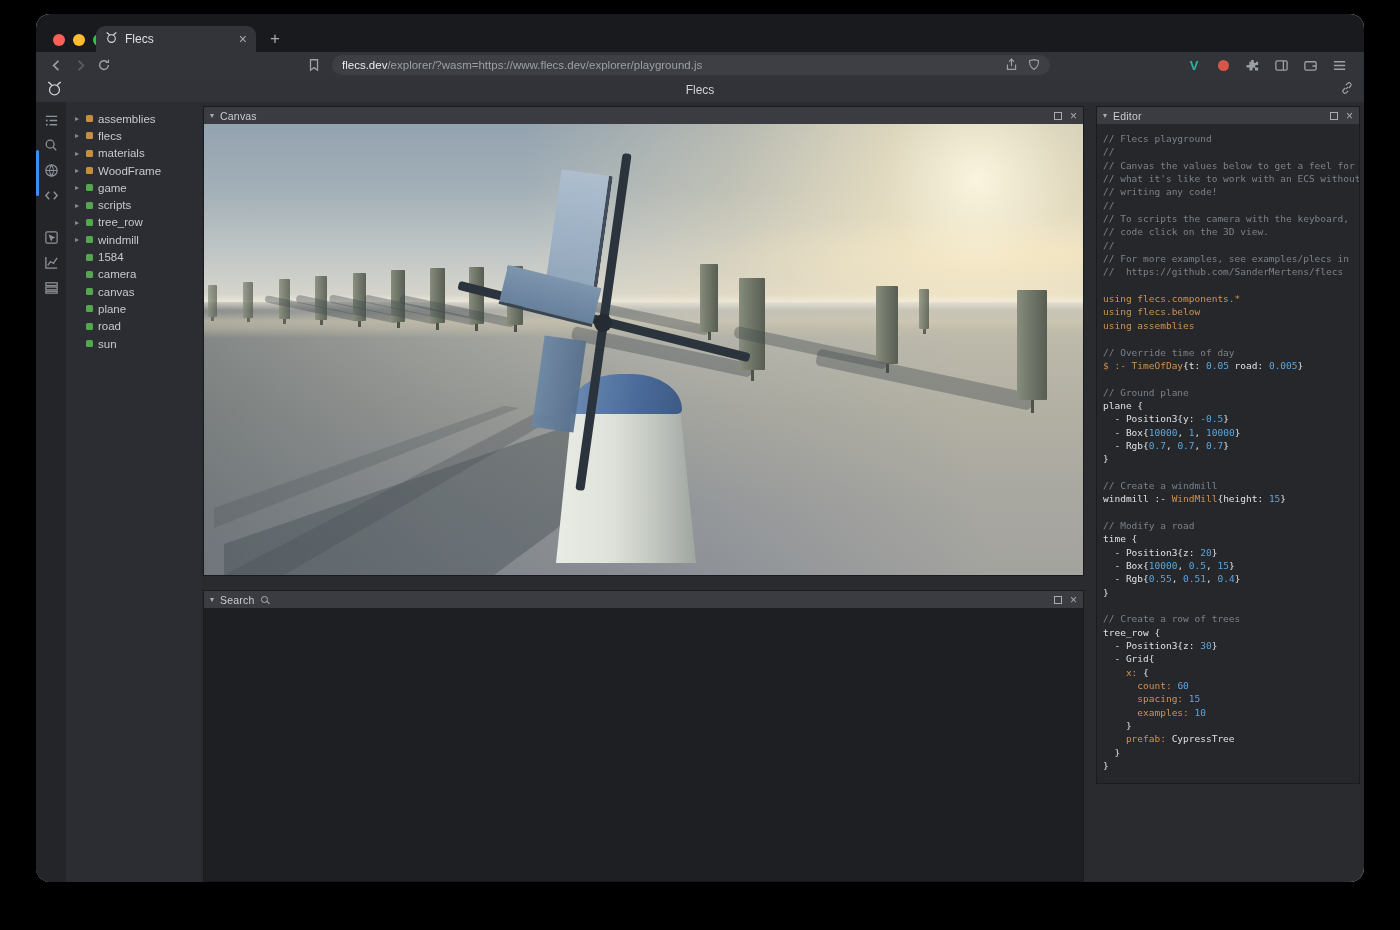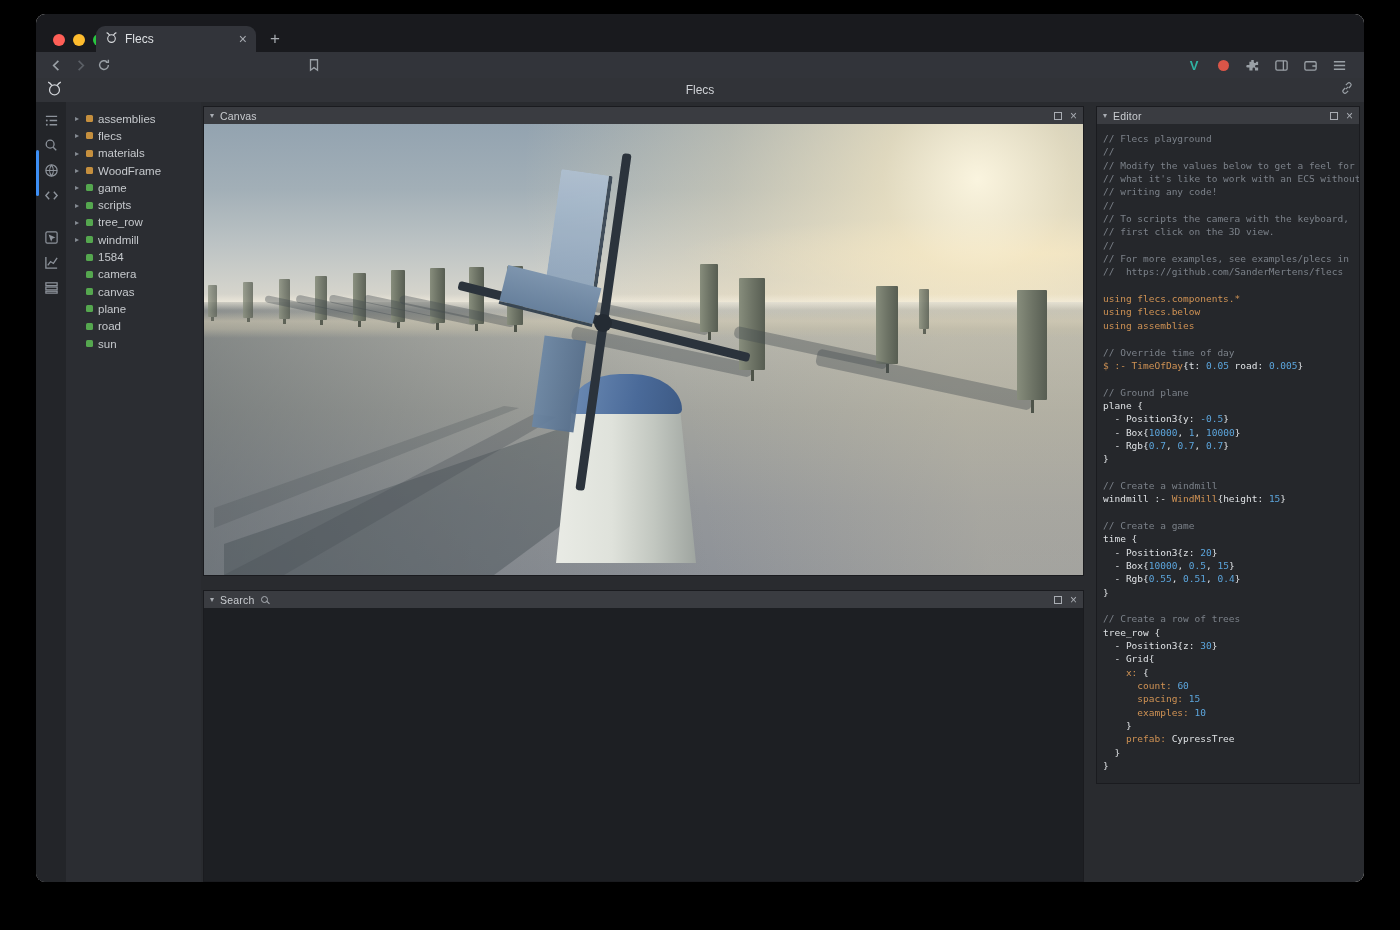--- a/index.html
+++ b/index.html
@@ -1,20 +1,20 @@
 <!DOCTYPE html>
 <html><head>
 <meta charset="utf-8">
 <style>
   * { box-sizing: border-box; margin: 0; padding: 0; }
   html,body { width:1400px; height:930px; background:#000; overflow:hidden;
     font-family:"Liberation Sans", sans-serif; }
 
   .window { position:absolute; left:36px; top:14px; width:1328px; height:868px;
-    background:#ffffff; border-radius:9px; overflow:hidden; display:flex; flex-direction:column; }
+    background:#ffffff; border-radius:14px; overflow:hidden; display:flex; flex-direction:column; }
 
   
   .tabstrip { height:38px; background:#191a1e; position:relative; flex:0 0 auto; }
   .traffic { position:absolute; left:17px; top:20px; display:flex; gap:8px; }
   .traffic span { width:12px; height:12px; border-radius:50%; display:block; }
   .tab { position:absolute; left:60px; top:12px; width:160px; height:26px; background:#32343a;
     border-radius:9px 9px 0 0; display:flex; align-items:center; gap:7px; padding:0 9px;
     color:#dde0e3; font-size:12px; }
   .tab .close { margin-left:auto; color:#a7abb1; font-size:14px; line-height:1; cursor:default; }
   .newtab { position:absolute; left:228px; top:14px; color:#a7abb1; font-size:17px; width:22px; height:22px;
@@ -123,20 +123,37 @@
       <svg width="14" height="14" viewBox="0 0 16 16" fill="none" stroke="#9aa0a6" stroke-width="1.6">
         <path d="M13 8a5 5 0 1 1-1.5-3.5"></path>
           <path d="M13 2v3h-3" stroke-linejoin="round"></path>
       </svg>
     </span>
     <span class="navic bookmark-ic">
       <svg width="14" height="14" viewBox="0 0 16 16" fill="none" stroke="#9aa0a6" stroke-width="1.5">
           <path d="M4 2h8v12l-4-3-4 3z"></path>
         </svg>
     </span>
+    <div class="urlbar">
+      <span class="dom">flecs.dev</span>
+        <span class="rest">/explorer/?wasm=https://www.flecs.dev/explorer/playground.js</span>
+      <span class="rspace">
+        <span>
+          <svg width="13" height="13" viewBox="0 0 16 16" fill="none" stroke="#9aa0a6" stroke-width="1.5">
+            <path d="M8 10V2M5 4.5 8 1.5l3 3"></path>
+              <path d="M3 8v6h10V8"></path>
+          </svg>
+        </span>
+        <span>
+          <svg width="12" height="13" viewBox="0 0 16 16" fill="none" stroke="#9aa0a6" stroke-width="1.5">
+              <path d="M8 1.5 14 3c0 6-2 9.5-6 11.5C4 12.5 2 9 2 3z"></path>
+            </svg>
+        </span>
+      </span>
+    </div>
     <div class="tool-right">
       <span class="ic vimium-v">V</span>
       <span class="ic">
           <span class="red-dot"></span>
         </span>
       <span class="ic">
         <svg width="15" height="15" viewBox="0 0 24 24" fill="#9aa0a6">
             <path d="M10 3h4v3a2 2 0 0 0 4 0h3v5h-3a2 2 0 0 0 0 4h3v5h-5v-3a2 2 0 0 0-4 0v3H7v-5H4a2 2 0 0 1 0-4h3V6h3z"></path>
           </svg>
       </span>
@@ -389,26 +406,26 @@
             <span class="chev">▾</span>
             <span class="ptitle">Editor</span>
             <span class="hsp">
               <span class="fsq"></span>
               <span class="px">×</span>
             </span>
           </div>
           <div class="editor-body" id="code-lines">
               <div class="cl"><span class="cm">// Flecs playground</span></div>
               <div class="cl"><span class="cm">//</span></div>
-              <div class="cl"><span class="cm">// Modify the values below to get a feel for</span></div>
+              <div class="cl"><span class="cm">// Canvas the values below to get a feel for</span></div>
               <div class="cl"><span class="cm">// what it's like to work with an ECS without</span></div>
               <div class="cl"><span class="cm">// writing any code!</span></div>
               <div class="cl"><span class="cm">//</span></div>
               <div class="cl"><span class="cm">// To scripts the camera with the keyboard,</span></div>
-              <div class="cl"><span class="cm">// first click on the 3D view.</span></div>
+              <div class="cl"><span class="cm">// code click on the 3D view.</span></div>
               <div class="cl"><span class="cm">//</span></div>
               <div class="cl"><span class="cm">// For more examples, see examples/plecs in</span></div>
               <div class="cl"><span class="cm">//  https://github.com/SanderMertens/flecs</span></div>
               <div class="cl">&nbsp;</div>
               <div class="cl"><span class="kw">using flecs.components.*</span></div>
               <div class="cl"><span class="kw">using flecs.below</span></div>
               <div class="cl"><span class="kw">using assemblies</span></div>
               <div class="cl">&nbsp;</div>
               <div class="cl"><span class="cm">// Override time of day</span></div>
               <div class="cl"><span class="kw">$ :- TimeOfDay</span><span class="pl">{t: </span><span class="num">0.05</span><span class="pl"> road: </span><span class="num">0.005</span><span class="pl">}</span></div>
@@ -416,21 +433,21 @@
               <div class="cl"><span class="cm">// Ground plane</span></div>
               <div class="cl"><span class="pl">plane {</span></div>
               <div class="cl"><span class="pl">  - Position3{y: </span><span class="num">-0.5</span><span class="pl">}</span></div>
               <div class="cl"><span class="pl">  - Box{</span><span class="num">10000</span><span class="pl">, </span><span class="num">1</span><span class="pl">, </span><span class="num">10000</span><span class="pl">}</span></div>
               <div class="cl"><span class="pl">  - Rgb{</span><span class="num">0.7</span><span class="pl">, </span><span class="num">0.7</span><span class="pl">, </span><span class="num">0.7</span><span class="pl">}</span></div>
               <div class="cl"><span class="pl">}</span></div>
               <div class="cl">&nbsp;</div>
               <div class="cl"><span class="cm">// Create a windmill</span></div>
               <div class="cl"><span class="pl">windmill :- </span><span class="kw">WindMill</span><span class="pl">{height: </span><span class="num">15</span><span class="pl">}</span></div>
               <div class="cl">&nbsp;</div>
-              <div class="cl"><span class="cm">// Create a game</span></div>
+              <div class="cl"><span class="cm">// Modify a road</span></div>
               <div class="cl"><span class="pl">time {</span></div>
               <div class="cl"><span class="pl">  - Position3{z: </span><span class="num">20</span><span class="pl">}</span></div>
               <div class="cl"><span class="pl">  - Box{</span><span class="num">10000</span><span class="pl">, </span><span class="num">0.5</span><span class="pl">, </span><span class="num">15</span><span class="pl">}</span></div>
               <div class="cl"><span class="pl">  - Rgb{</span><span class="num">0.55</span><span class="pl">, </span><span class="num">0.51</span><span class="pl">, </span><span class="num">0.4</span><span class="pl">}</span></div>
               <div class="cl"><span class="pl">}</span></div>
               <div class="cl">&nbsp;</div>
               <div class="cl"><span class="cm">// Create a row of trees</span></div>
               <div class="cl"><span class="pl">tree_row {</span></div>
               <div class="cl"><span class="pl">  - Position3{z: </span><span class="num">30</span><span class="pl">}</span></div>
               <div class="cl"><span class="pl">  - Grid{</span></div>

